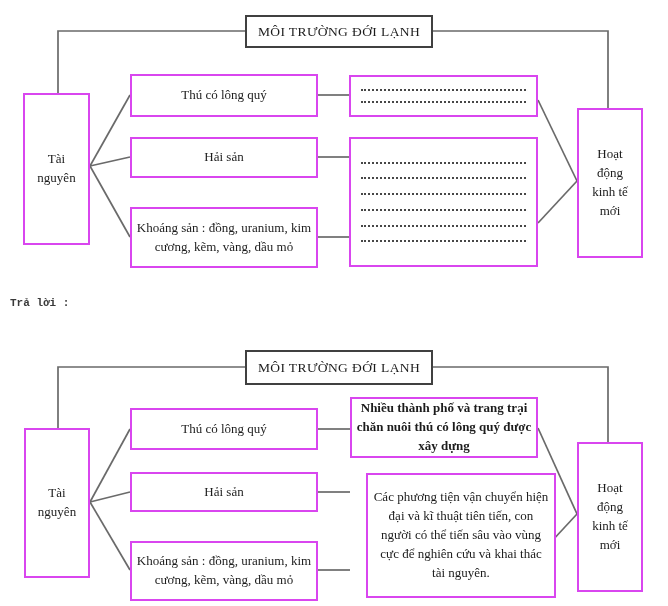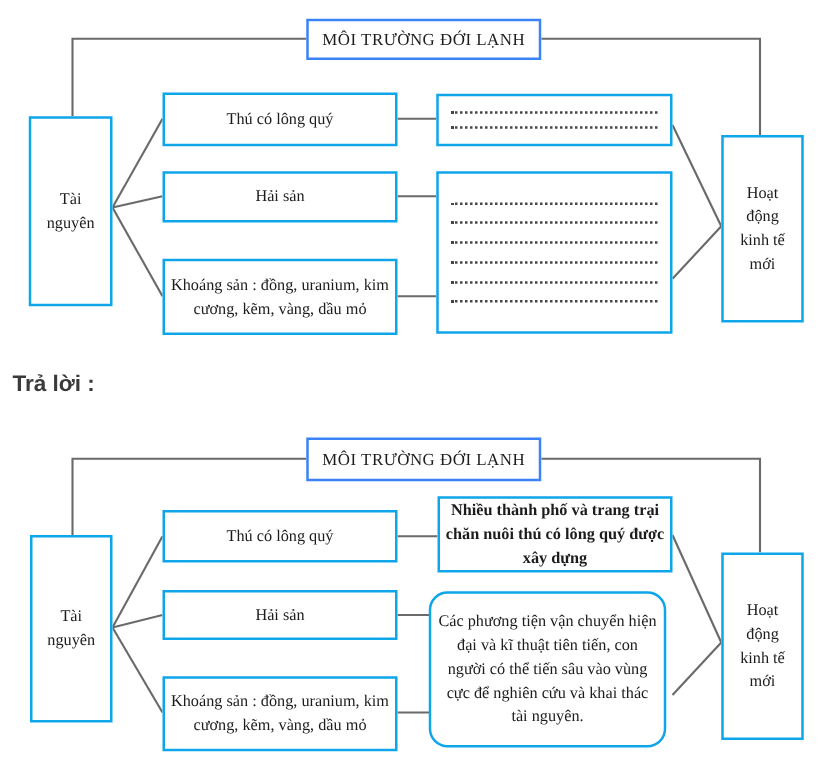--- a/index.html
+++ b/index.html
@@ -9,58 +9,58 @@
     background:#ffffff;
     font-family:"Liberation Serif","DejaVu Serif",serif;
     color:#1c1c1c;
     overflow:hidden;
   }
   #lines{position:absolute;left:0;top:0;pointer-events:none;}
   .box{
     position:absolute;
     box-sizing:border-box;
     background:#ffffff;
-    border:2px solid #0ea5e9;
+    border:2px solid #d946ef;
     display:flex;align-items:center;justify-content:center;
     text-align:center;
     font-size:13px;line-height:1.45;
   }
   .title-box{
-    border:2px solid #3b82f6;
+    border:2px solid #404040;
     font-size:13.5px;
     letter-spacing:.4px;
   }
   .blank-box{
     flex-direction:column;
     justify-content:space-evenly;
     align-items:stretch;
   }
   .dotline{height:0;border-bottom:2px dotted #474747;margin:0 10px;}
   .answer-label{
     position:absolute;left:10px;top:297px;
-    font-family:Liberation Sans, sans-serif;
-    font-weight:bold;font-size:18px;color:#3a3a3a;
+    font-family:Liberation Mono, monospace;
+    font-weight:bold;font-size:11px;color:#3a3a3a;
   }
   
   #t-title {left:245px;top:15px;width:188px;height:33px;}
   #t-left  {left:23px; top:93px; width:67px; height:152px;padding:0 6px;}
   #t-res0  {left:130px;top:74px; width:188px;height:43px;}
   #t-res1  {left:130px;top:137px;width:188px;height:41px;}
   #t-res2  {left:130px;top:207px;width:188px;height:61px;padding:2px;}
   #t-blank0{left:349px;top:75px; width:189px;height:42px;padding:3px 0;}
   #t-blank1{left:349px;top:137px;width:189px;height:130px;padding:9px 0;}
   #t-right {left:577px;top:108px;width:66px; height:150px;padding:0 8px;}
   
   #b-title {left:245px;top:350px;width:188px;height:35px;}
   #b-left  {left:24px; top:428px;width:66px; height:150px;padding:0 6px;}
   #b-res0  {left:130px;top:408px;width:188px;height:42px;}
   #b-res1  {left:130px;top:472px;width:188px;height:40px;}
   #b-res2  {left:130px;top:541px;width:188px;height:60px;padding:2px;}
   #b-ans0  {left:350px;top:397px;width:188px;height:61px;padding:2px 4px;font-weight:bold;}
-  #b-ans1  {left:343px;top:473px;width:190px;height:125px;padding:15px 5px;border-radius:15px;}
+  #b-ans1  {left:366px;top:473px;width:190px;height:125px;padding:15px 5px;}
   #b-right {left:577px;top:442px;width:66px; height:150px;padding:0 8px;}
 </style>
 </head>
 <body>
 
 <div id="canvas">
 
   <svg id="lines" width="668" height="606" viewBox="0 0 668 606">
     <g stroke="#6a6a6a" stroke-width="1.7" fill="none">
       <polyline points="245,31 58,31 58,93"></polyline>

